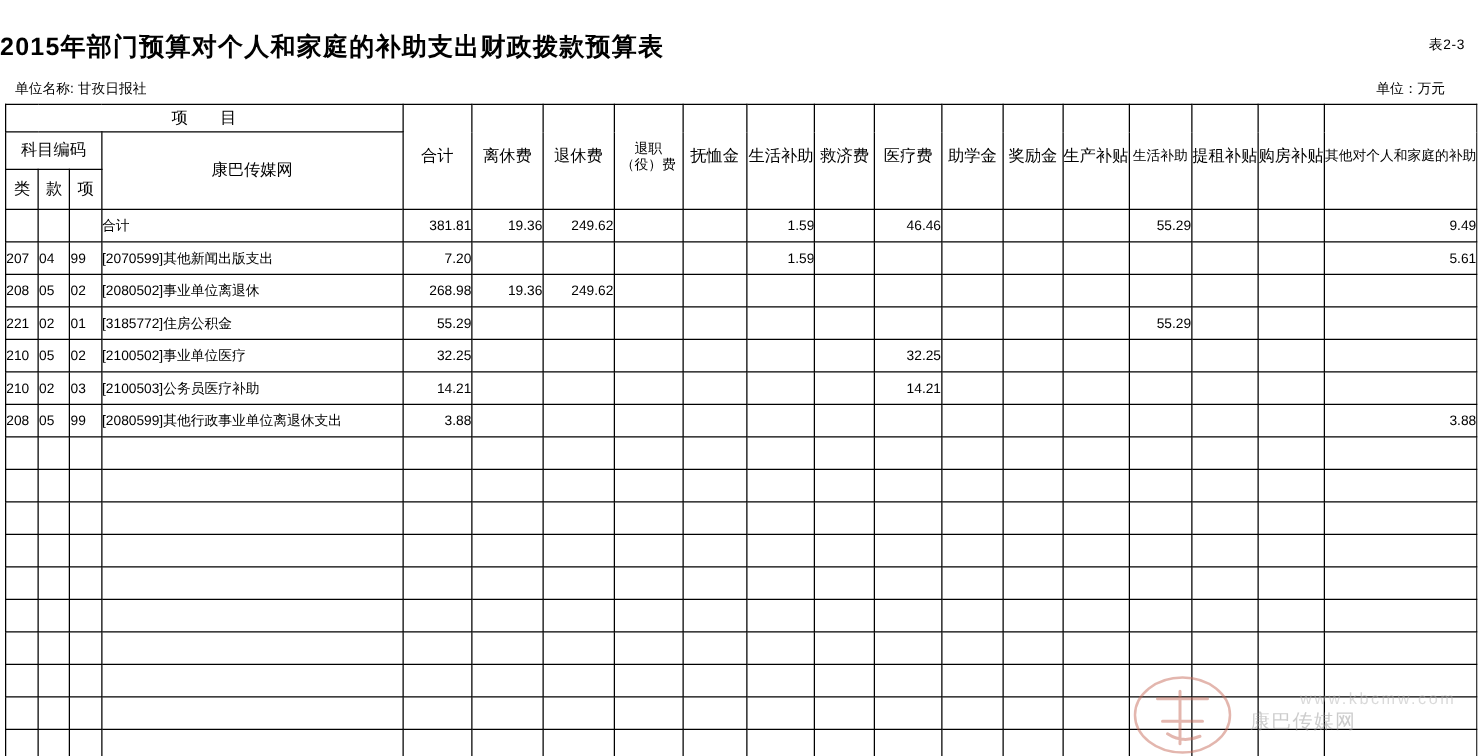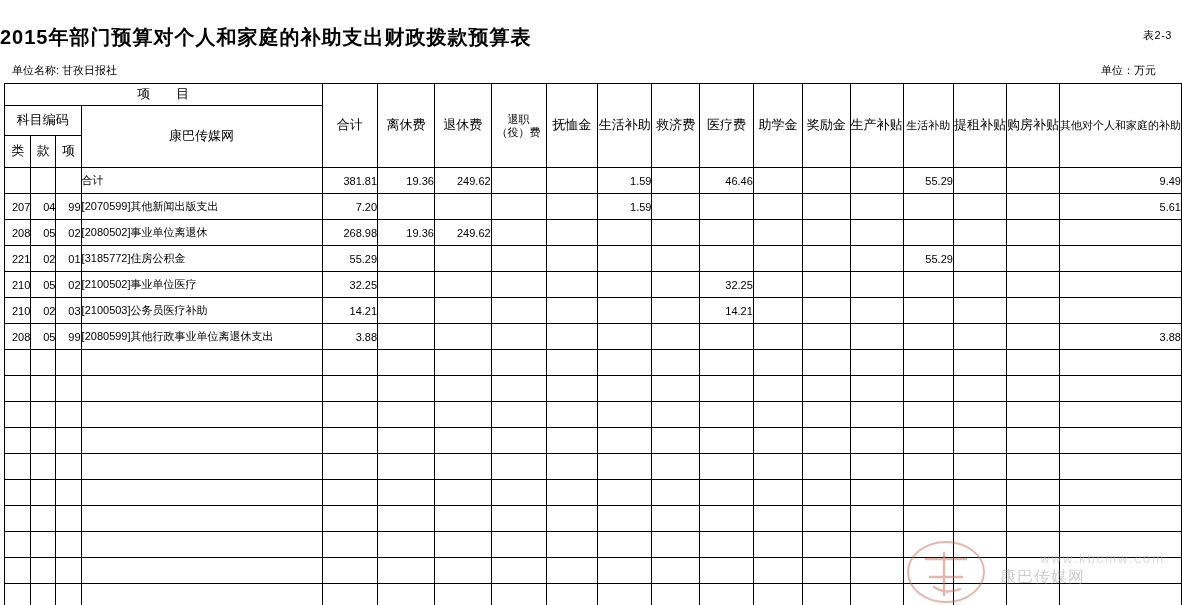--- a/index.html
+++ b/index.html
@@ -79,21 +79,21 @@
     padding: 0 2px;
     white-space: normal;
     word-break: break-all;
     text-align: center;
   }
   .h-item { height: 22px; }
   .h-code { height: 30px; }
   .h-sub  { height: 32px; }
   td.row-cell { height: 25px; }
   td.codecell {
-    text-align: right;
+    text-align: left;
     font-size: 11px;
   }
   td.namecell {
     text-align: left;
     padding-left: 5px;
     font-size: 11px;
   }
   td.num {
     text-align: right;
     padding-right: 5px;

